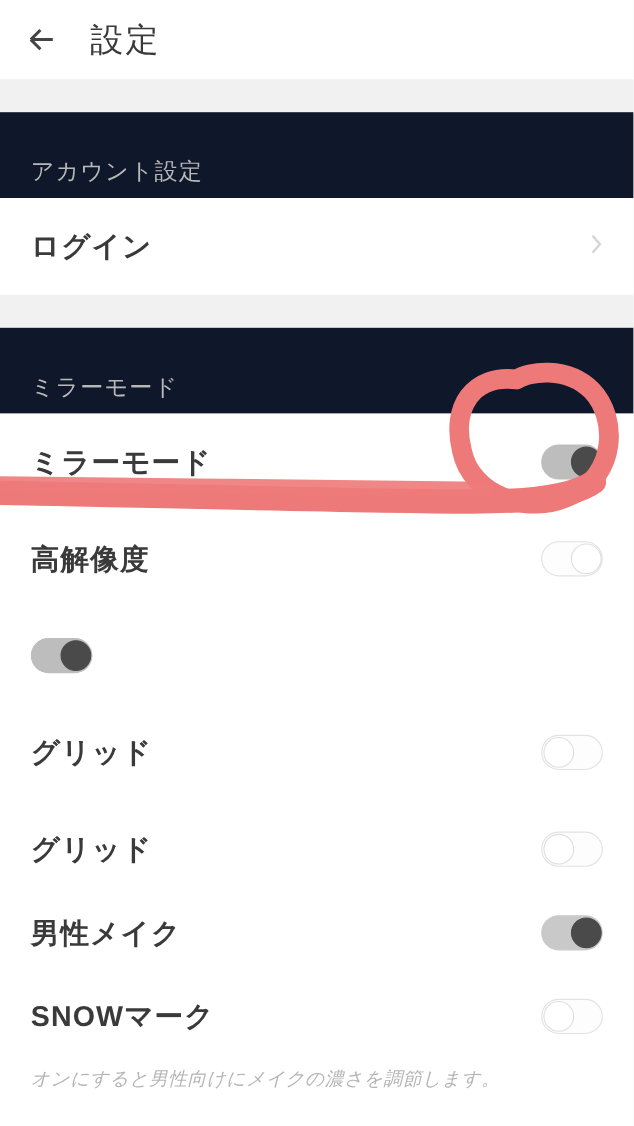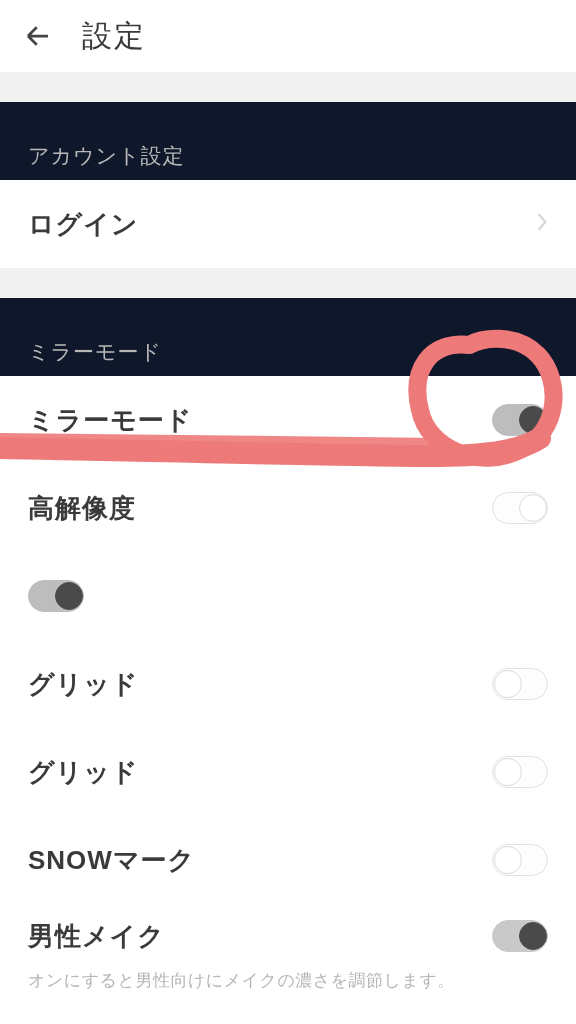--- a/index.html
+++ b/index.html
@@ -71,20 +71,21 @@
     letter-spacing: 1px;
     font-weight: bold;
   }
   .row-sub {
     font-size: 17px;
     color: #b5b5b5;
     padding: 0 28px 14px 28px;
     line-height: 1.5;
     background: #ffffff;
     letter-spacing: 0.5px;
+    font-style: italic;
   }
   .row.with-sub { min-height: 64px; padding-bottom:0; }
   .chevron {
     color: #d0d0d0;
   }
   .chevron svg { width: 12px; height: 20px; stroke: #d6d6d6; stroke-width: 2; fill: none; }
   
   .toggle {
     position: relative;
     width: 56px;
@@ -192,30 +193,30 @@
       </div>
   </div>
 
   <div class="row">
     <div class="row-label">グリッド</div>
     <div class="toggle off">
         <div class="knob"></div>
       </div>
   </div>
 
-  <div class="row">
-    <div class="row-label">SNOWマーク</div>
-    <div class="toggle off">
-        <div class="knob"></div>
-      </div>
-  </div>
-
   <div class="row with-sub">
     <div class="row-label">男性メイク</div>
     <div class="toggle on-gray">
+        <div class="knob"></div>
+      </div>
+  </div>
+
+  <div class="row">
+    <div class="row-label">SNOWマーク</div>
+    <div class="toggle off">
         <div class="knob"></div>
       </div>
   </div>
   <div class="row-sub">オンにすると男性向けにメイクの濃さを調節します。</div>
 
   <div class="row with-sub">
     <div class="toggle on-gray">
         <div class="knob"></div>
       </div>
   </div>

